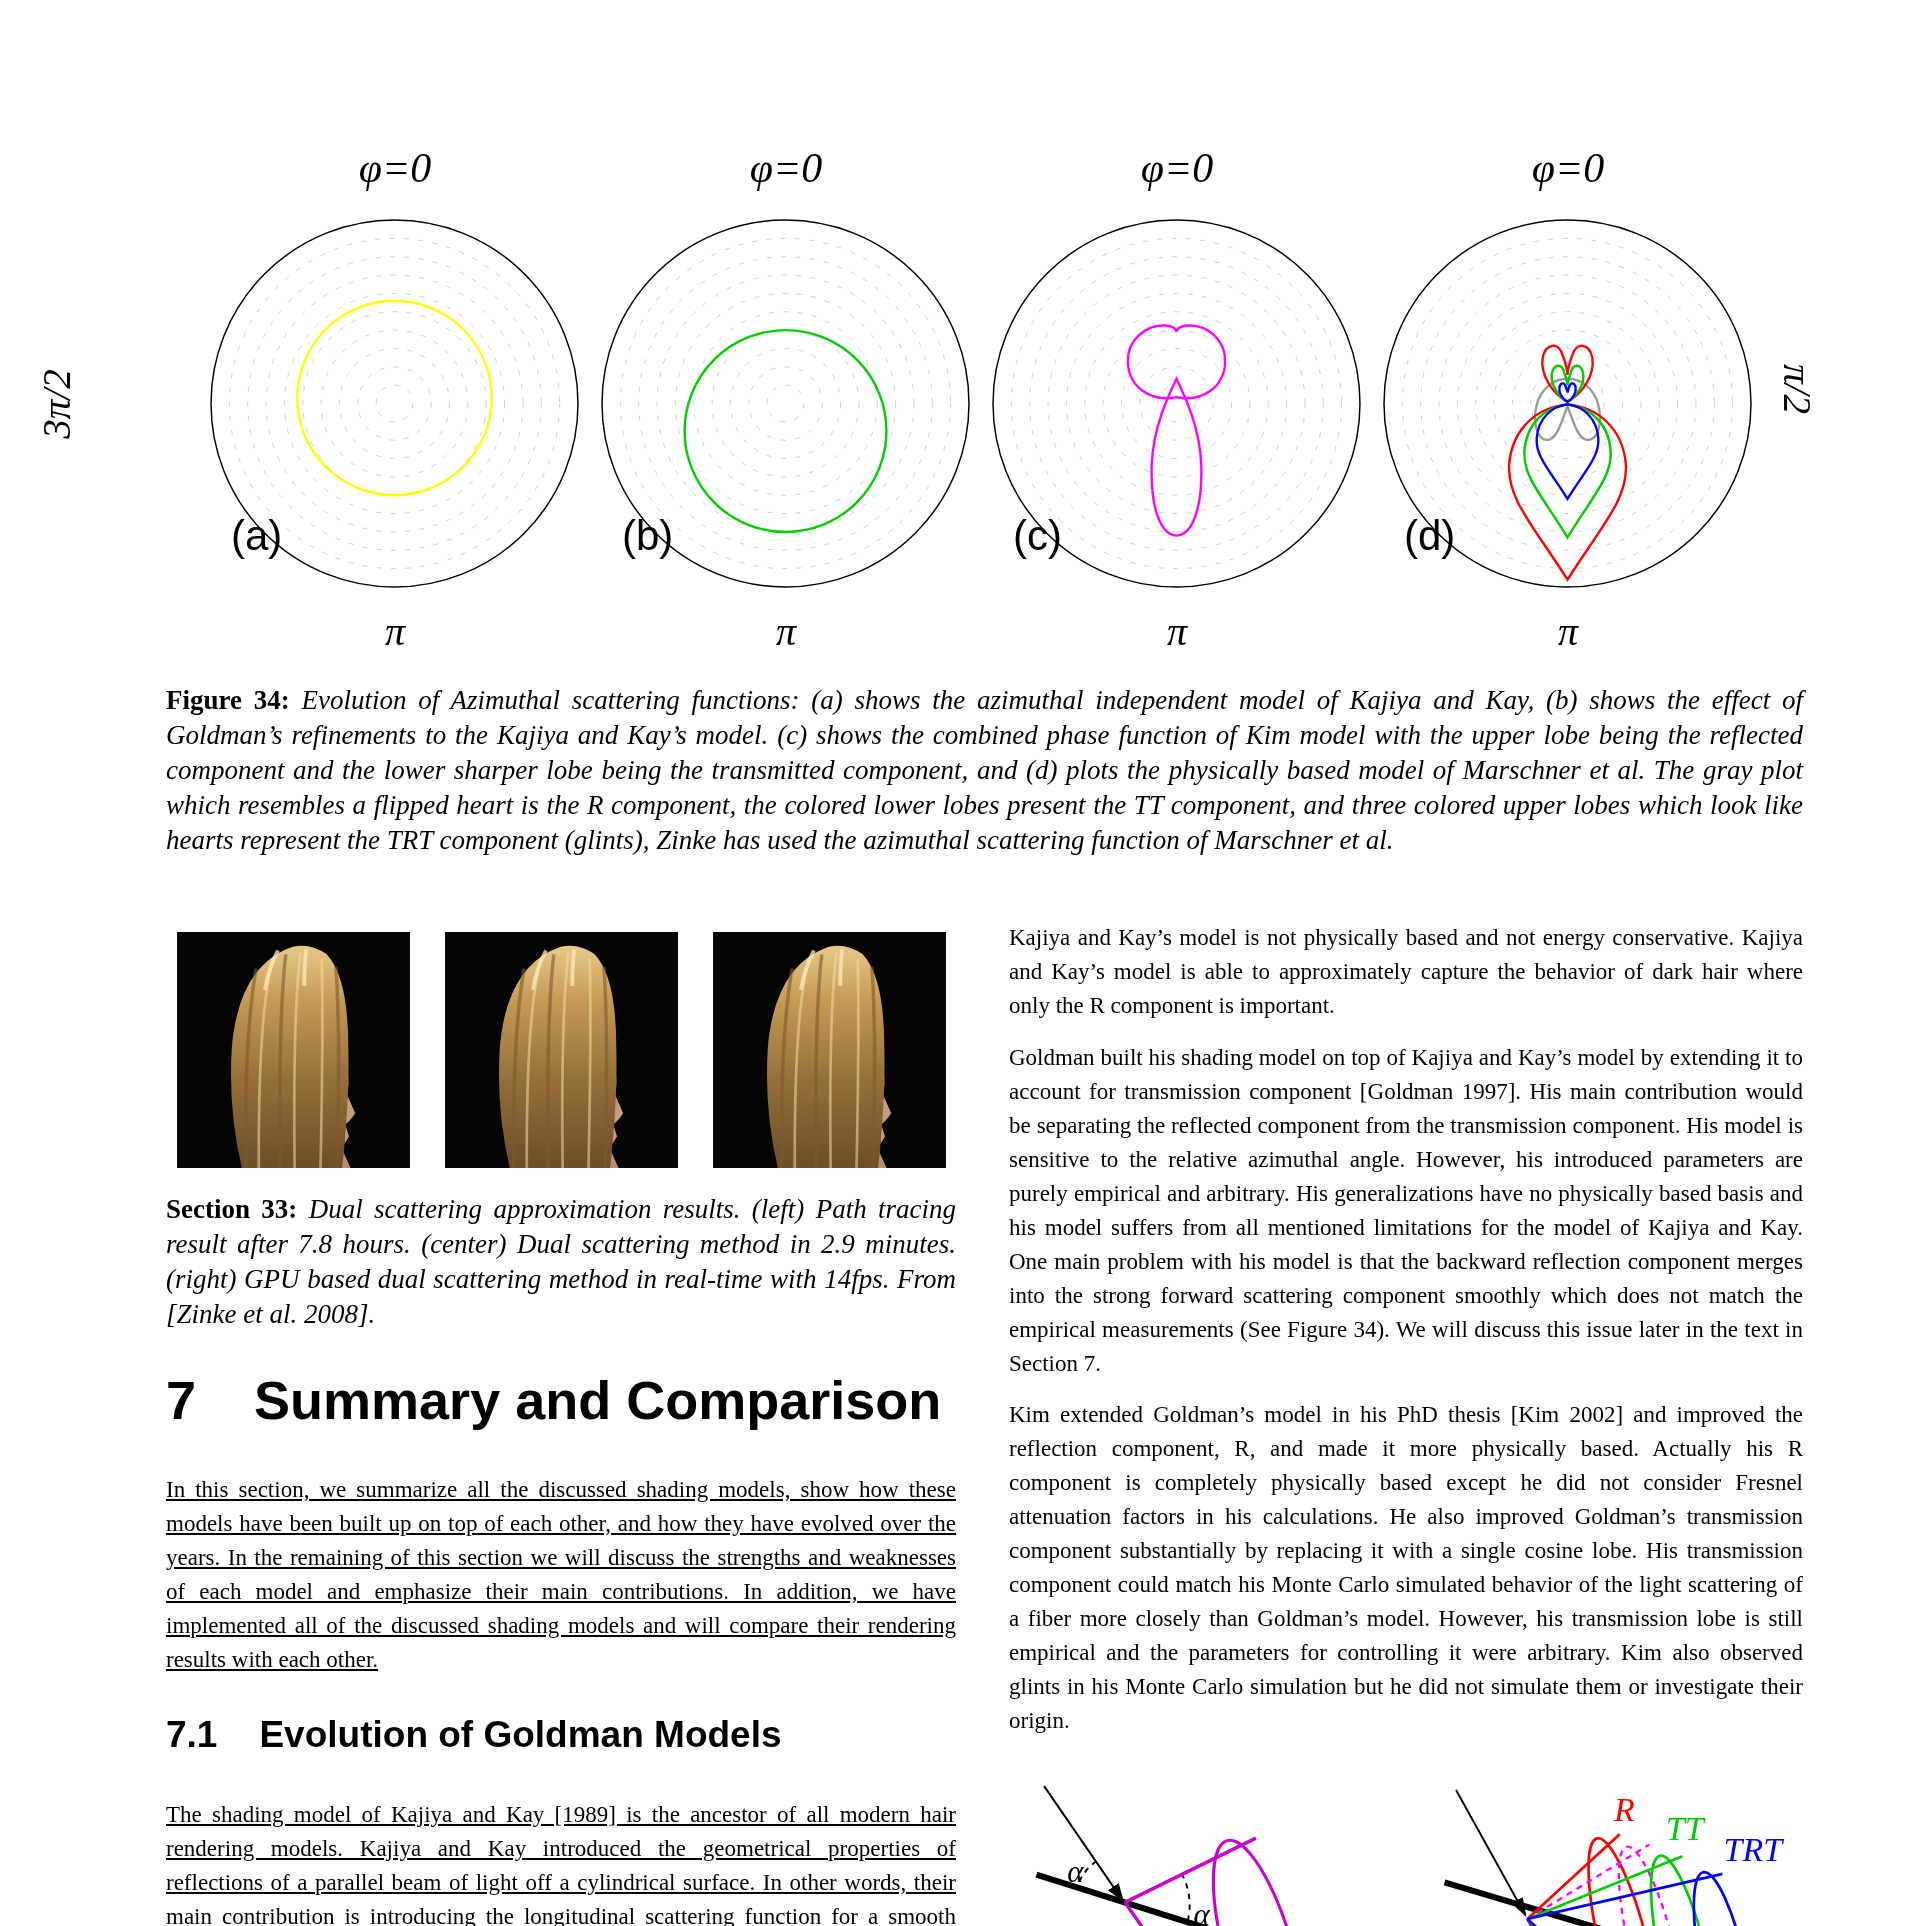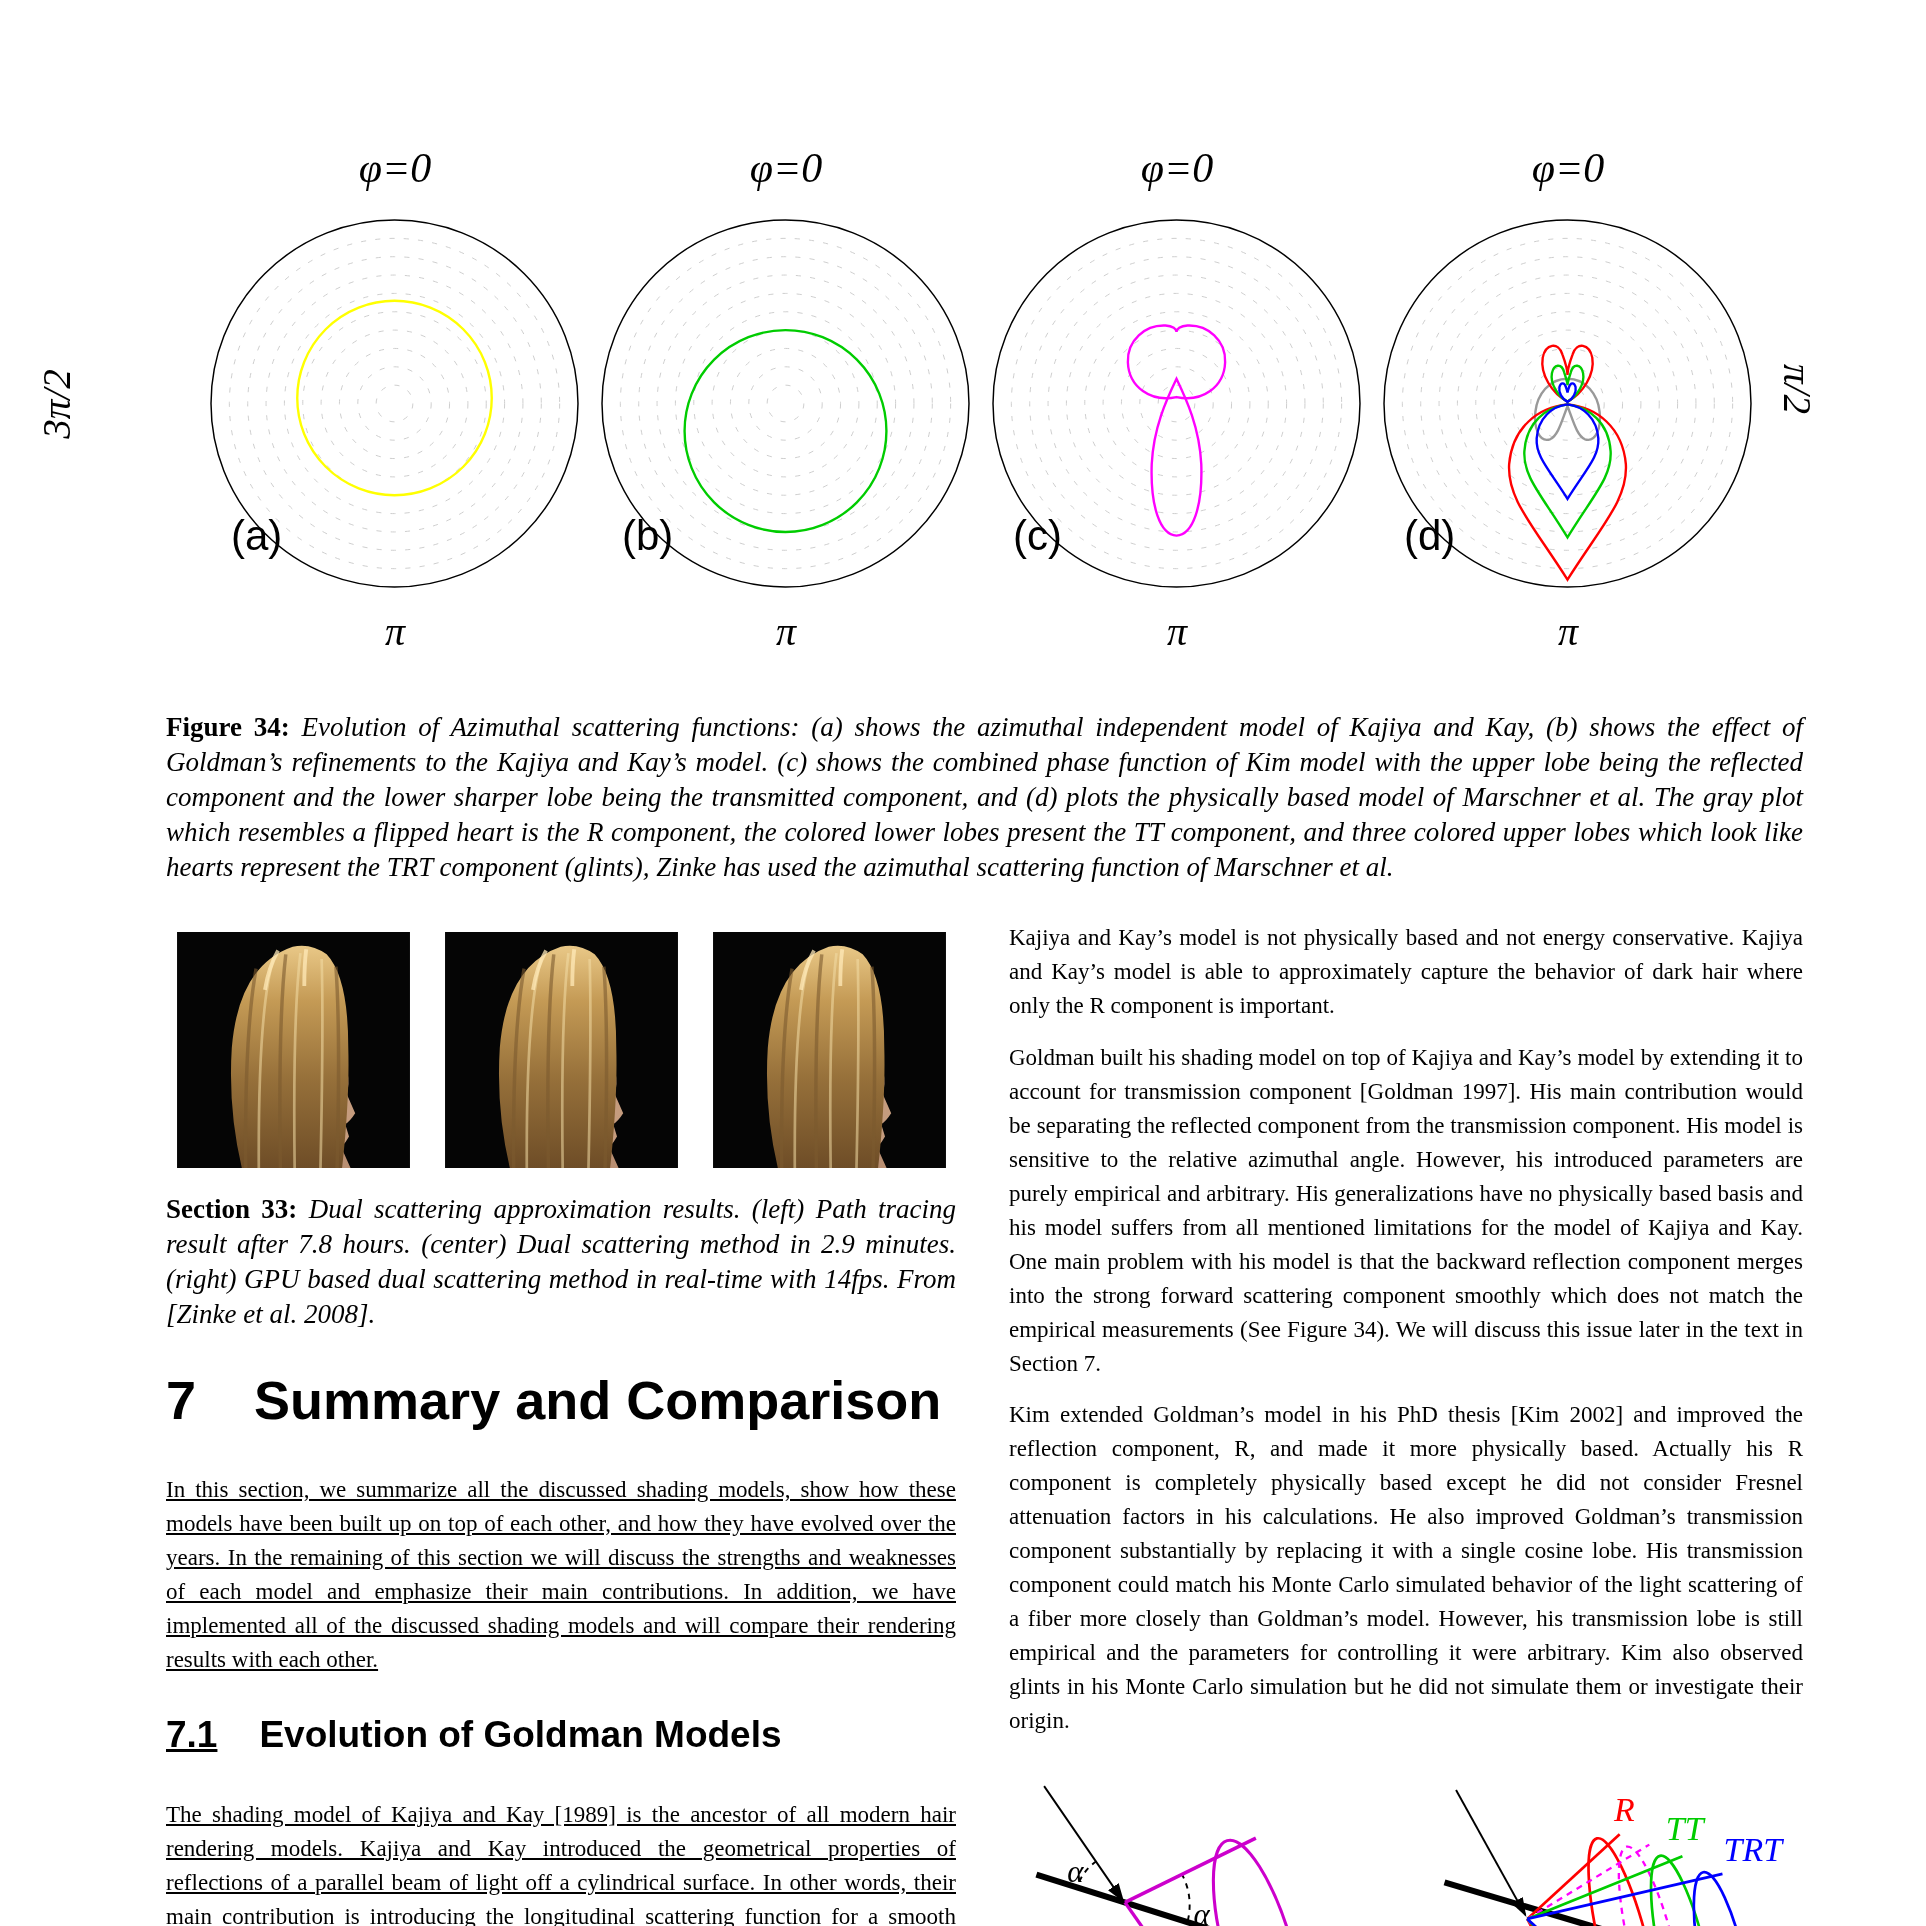--- a/index.html
+++ b/index.html
@@ -9,32 +9,32 @@
   .col{position:absolute;}
   .col-left{left:166px;top:932px;width:790px;}
   .col-right{left:1009px;top:921px;width:794px;}
   .para{font-size:23px;line-height:34px;text-align:justify;margin:0;}
   .para + .para{margin-top:17.7px;}
   .caption{font-size:27px;line-height:35px;font-style:italic;text-align:justify;margin:0;}
   .caption .cap-label{font-style:normal;font-weight:bold;}
   .h1{font-family:"Liberation Sans",sans-serif;font-weight:bold;font-size:54px;margin:37px 0 0 0;}
   .h1 .secnum{display:inline-block;margin-right:58px;}
   .h2{font-family:"Liberation Sans",sans-serif;font-weight:bold;font-size:37px;margin:37px 0 0 0;}
-  .h2 .secnum{display:inline-block;margin-right:42px;text-decoration:underline;}
+  .h2 .secnum{display:inline-block;margin-right:42px;}
   .h1 + .para,.h2 + .para{margin-top:42px;text-decoration:underline;}
   
   .fig34{position:absolute;left:0;top:0;width:1965px;height:886px;}
   .polar{position:absolute;width:389px;height:389px;top:209px;}
   .polar-title{position:absolute;top:144px;transform:translateX(-50%);
      font-style:italic;font-size:42px;white-space:nowrap;}
   .pi-label{position:absolute;top:608px;transform:translateX(-50%);
      font-style:italic;font-size:40px;}
   .side-label{position:absolute;font-style:italic;font-size:39px;white-space:nowrap;}
   .plot-tag{position:absolute;top:512px;font-family:"Liberation Sans",sans-serif;font-size:42px;}
-  .fig34-caption{position:absolute;left:166px;top:710px;width:1637px;}
+  .fig34-caption{position:absolute;left:166px;top:683px;width:1637px;}
   
   .fig33-row{display:flex;gap:35px;margin:0 0 24px 10.8px;}
   .hairimg{width:233px;height:236px;display:block;}
   
   .fig35-svg{display:block;margin-top:25px;width:794px;height:308px;}
   svg text{font-family:"Liberation Serif",serif;}
   .svg-sans{font-family:"Liberation Sans",sans-serif;}
 </style>
 </head>
 <body>

